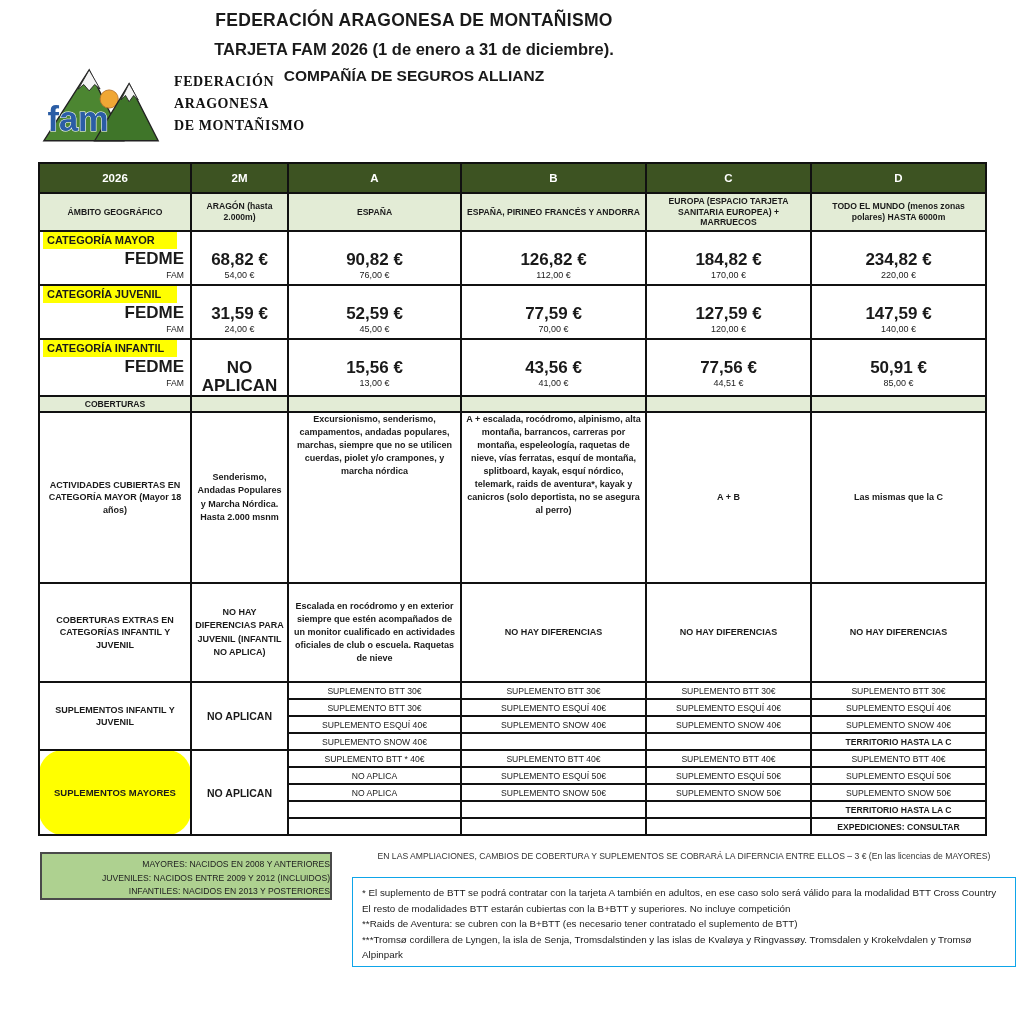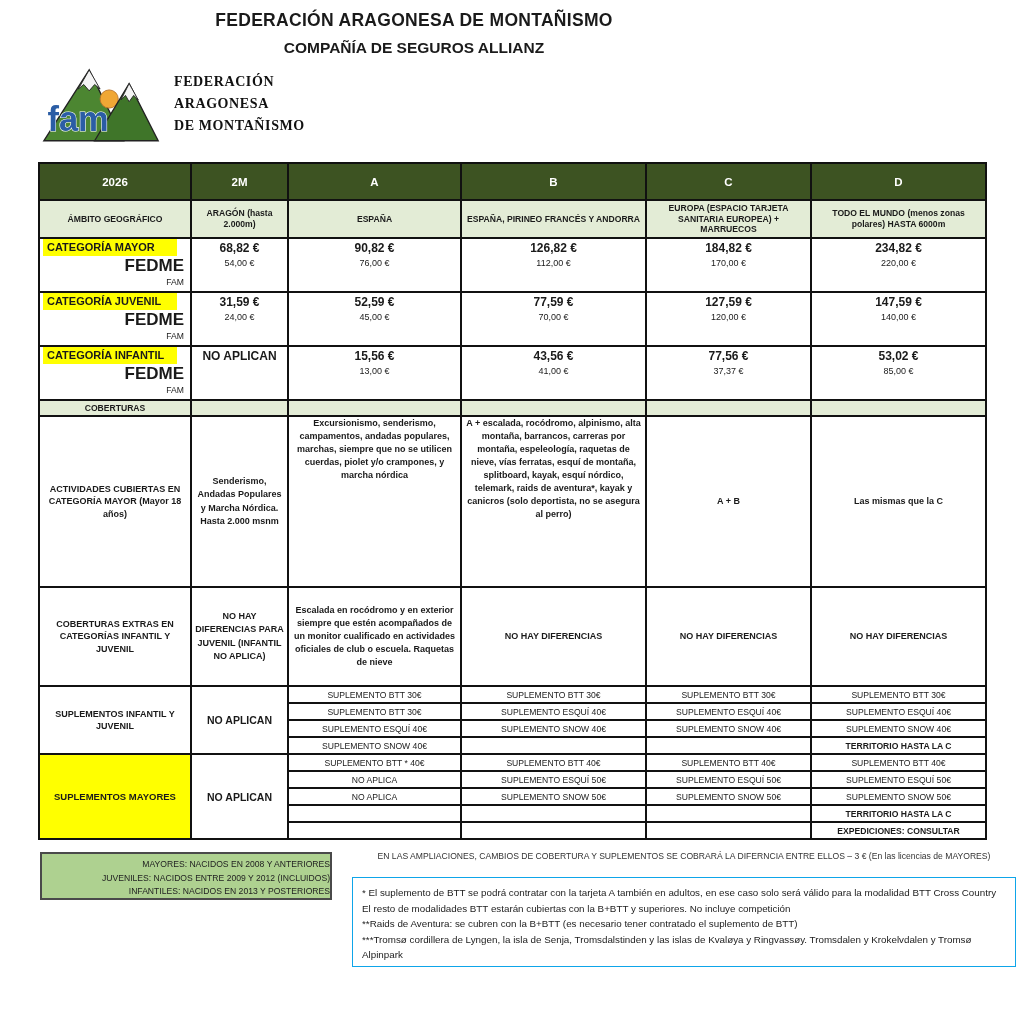--- a/index.html
+++ b/index.html
@@ -11,62 +11,63 @@
   .t2{font-size:16.5px;font-weight:600;margin-top:9px;}
   .t3{font-size:15.5px;font-weight:600;margin-top:8px;}
 
   .logo-wrap{position:absolute;left:42px;top:62px;display:flex;align-items:center;}
   .logo-svg{width:118px;height:84px;}
   .logo-text{margin-left:14px;font-family:"Liberation Serif",serif;font-weight:bold;font-size:14px;line-height:22px;letter-spacing:.6px;color:#111;}
 
   
   table.fam{position:absolute;left:38px;top:162px;width:947px;border-collapse:collapse;table-layout:fixed;}
   table.fam td,table.fam th{border:2px solid #111;padding:0 3px;overflow:hidden;}
-  tr.r-head{height:37px;}
+  tr.r-head{height:30px;}
   tr.r-amb{height:38px;}
   tr.r-cat{height:54px;}
   tr.r-cob{height:16px;padding-left:20px;}
   tr.r-act{height:171px;}
   tr.r-ext{height:99px;}
   tr.r-sup{height:17px;}
 
   th.dk{background:#3d5322;color:#ffffff;font-size:11.5px;font-weight:bold;text-align:center;}
   td.lg{background:#e3ecd6;text-align:center;vertical-align:middle;}
   .amb{font-size:8.6px;font-weight:bold;line-height:1.25;}
   .cob{font-size:8.6px;font-weight:bold;}
 
   td.catc{vertical-align:top;padding:0;}
   .catlbl{margin-top:0;}
   .hl{display:block;background:#ffff00;font-weight:bold;font-size:11px;line-height:17px;padding-left:4px;margin-right:10px;white-space:nowrap;}
   .fedme{font-weight:bold;font-size:17px;text-align:right;line-height:20px;padding-right:3px;}
   .famlbl{font-size:8.6px;text-align:right;line-height:13px;padding-right:3px;}
 
   td.pc{vertical-align:top;text-align:center;padding:0;}
-  .pf{font-weight:bold;font-size:12px;line-height:18px;}
+  .pf{font-weight:bold;font-size:17px;margin-top:19px;line-height:18px;}
   .pm{font-size:9px;line-height:12px;}
 
   td.lblc{font-size:9px;font-weight:bold;text-align:center;vertical-align:middle;line-height:1.35;}
   td.act{font-size:9px;font-weight:bold;text-align:center;vertical-align:middle;line-height:1.45;padding:2px 5px;}
   td.act2m{padding:2px 8px;}
   td.actA{vertical-align:top;padding-top:6px;}
   td.sup{font-size:8.6px;text-align:center;vertical-align:middle;}
   .supb{font-weight:bold;}
-  td.yellowc{background:#ffff00;font-size:9.5px;font-weight:bold;text-align:center;vertical-align:middle;}
+  td.yellowc{background:#ffff00;font-size:9.5px;font-weight:bold;text-align:center;vertical-align:middle;border-radius:24px;}
   .noap{font-weight:bold;font-size:10.5px;text-align:center;}
 
   
   .agebox{position:absolute;left:40px;top:852px;width:288px;height:40px;background:#aed190;border:2px solid #4a4a4a;text-align:right;font-size:8.6px;line-height:13.5px;padding-top:4px;color:#222;}
   .ampnote{position:absolute;left:350px;top:851px;width:668px;text-align:center;font-size:8.6px;color:#333;}
   .notebox{position:absolute;left:352px;top:877px;width:644px;height:74px;border:1px solid #0ea5e9;padding:7px 9px;font-size:9.8px;line-height:15.5px;color:#222;}
 </style>
 </head>
 <body>
 
 <div class="titles">
   <div class="t1">FEDERACIÓN ARAGONESA DE MONTAÑISMO</div>
+  <div class="t2">TARJETA FAM 2026 (1 de enero a 31 de diciembre).</div>
   <div class="t3">COMPAÑÍA DE SEGUROS ALLIANZ</div>
 </div>
 
 <div class="logo-wrap">
   <svg class="logo-svg" viewBox="0 0 130 85" xmlns="http://www.w3.org/2000/svg">
     <polygon points="2,83 52,5 90,83" fill="#4c8631" stroke="#222" stroke-width="1.5"></polygon>
     <polygon points="52,5 40,26 46,21 52,28 58,21 64,26" fill="#f4f4f4" stroke="#222" stroke-width="1"></polygon>
     <circle cx="74" cy="37" r="10" fill="#f0a735" stroke="#b8742a" stroke-width="1"></circle>
     <polygon points="58,83 96,20 128,83" fill="#3f7529" stroke="#222" stroke-width="1.5"></polygon>
     <polygon points="96,20 87,38 92,33 96,40 101,33 106,38" fill="#f4f4f4" stroke="#222" stroke-width="1"></polygon>
@@ -195,24 +196,24 @@
     <td class="pc">
           <div class="pf">15,56 €</div>
           <div class="pm">13,00 €</div>
         </td>
     <td class="pc">
           <div class="pf">43,56 €</div>
           <div class="pm">41,00 €</div>
         </td>
     <td class="pc">
           <div class="pf">77,56 €</div>
-          <div class="pm">37,37 €</div>
-        </td>
-    <td class="pc">
-          <div class="pf">53,02 €</div>
+          <div class="pm">44,51 €</div>
+        </td>
+    <td class="pc">
+          <div class="pf">50,91 €</div>
           <div class="pm">85,00 €</div>
         </td>
   </tr>
 
   <tr class="r-cob">
     <td class="lg">
           <div class="cob">COBERTURAS</div>
         </td>
     <td class="lg"></td>
     <td class="lg"></td>

